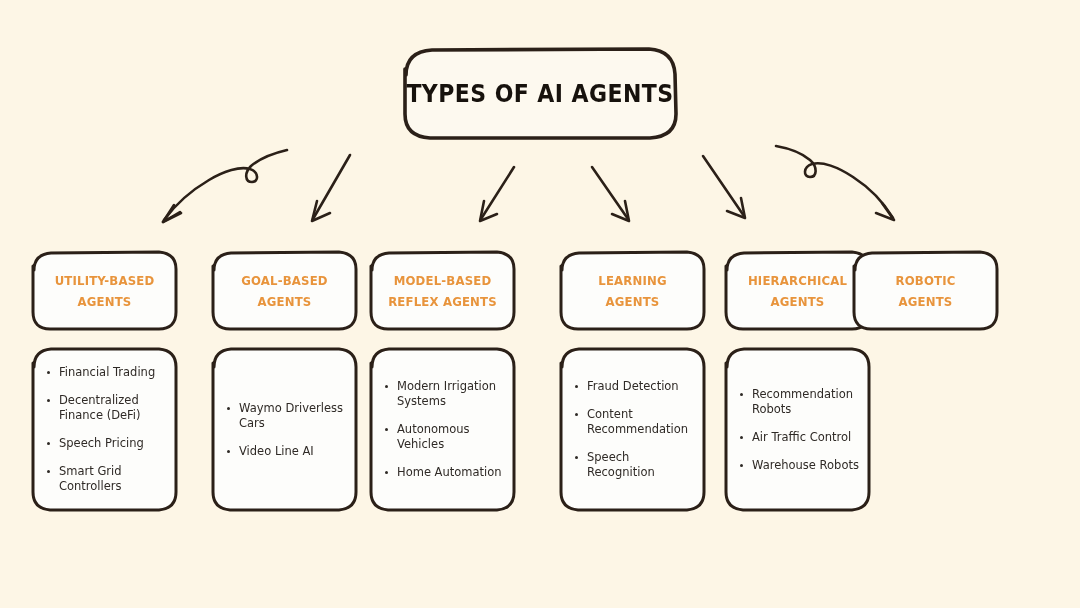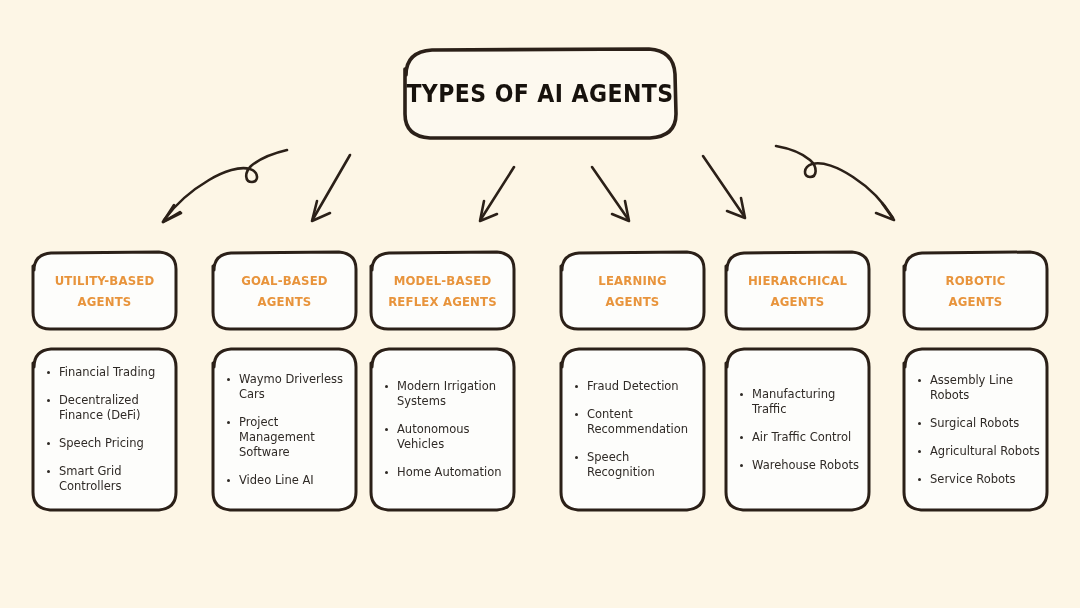--- a/index.html
+++ b/index.html
@@ -225,21 +225,20 @@
             <span>AGENTS</span>
           </div>
         </div>
         <div class="list-card">
           <svg class="frame" viewBox="0 0 151 169" preserveAspectRatio="none">
             <path d="M5,22 C5,11 11,5 22,4 L130,4 C141,5 147,11 147,22 L147,147 C147,158 141,164 130,165 L21,165 C10,164 4,158 4,147 L4,18" fill="#FDFDFB" stroke="#2B2018" stroke-width="3" stroke-linecap="round" stroke-linejoin="round"></path>
           </svg>
           <div class="list-inner">
             <ul>
               <li>Waymo Driverless Cars</li>
-              <li>Project Management Software</li>
               <li>Video Line AI</li>
             </ul>
           </div>
         </div>
       </div>
       <div class="column" style="left: 367px;">
         <div class="header-card">
           <svg class="frame" viewBox="0 0 151 86" preserveAspectRatio="none">
             <path d="M5,22 C5,11 11,6 22,5 L130,4 C141,5 147,10 147,21 L147,64 C147,75 141,81 130,81 L21,81 C10,81 4,75 4,64 L4,18" fill="#FDFDFB" stroke="#2B2018" stroke-width="3" stroke-linecap="round" stroke-linejoin="round"></path>
           </svg>
@@ -293,46 +292,33 @@
             <span>HIERARCHICAL</span>
             <span>AGENTS</span>
           </div>
         </div>
         <div class="list-card">
           <svg class="frame" viewBox="0 0 151 169" preserveAspectRatio="none">
             <path d="M5,22 C5,11 11,5 22,4 L130,4 C141,5 147,11 147,22 L147,147 C147,158 141,164 130,165 L21,165 C10,164 4,158 4,147 L4,18" fill="#FDFDFB" stroke="#2B2018" stroke-width="3" stroke-linecap="round" stroke-linejoin="round"></path>
           </svg>
           <div class="list-inner">
             <ul>
-              <li>Manufacturing Traffic</li>
+              <li>Recommendation Robots</li>
               <li>Air Traffic Control</li>
               <li>Warehouse Robots</li>
             </ul>
           </div>
         </div>
       </div>
-      <div class="column" style="left: 900px;">
+      <div class="column" style="left: 850px;">
         <div class="header-card">
           <svg class="frame" viewBox="0 0 151 86" preserveAspectRatio="none">
             <path d="M5,22 C5,11 11,6 22,5 L130,4 C141,5 147,10 147,21 L147,64 C147,75 141,81 130,81 L21,81 C10,81 4,75 4,64 L4,18" fill="#FDFDFB" stroke="#2B2018" stroke-width="3" stroke-linecap="round" stroke-linejoin="round"></path>
           </svg>
           <div class="header-label">
             <span>ROBOTIC</span>
             <span>AGENTS</span>
           </div>
         </div>
-        <div class="list-card">
-          <svg class="frame" viewBox="0 0 151 169" preserveAspectRatio="none">
-            <path d="M5,22 C5,11 11,5 22,4 L130,4 C141,5 147,11 147,22 L147,147 C147,158 141,164 130,165 L21,165 C10,164 4,158 4,147 L4,18" fill="#FDFDFB" stroke="#2B2018" stroke-width="3" stroke-linecap="round" stroke-linejoin="round"></path>
-          </svg>
-          <div class="list-inner">
-            <ul>
-              <li>Assembly Line Robots</li>
-              <li>Surgical Robots</li>
-              <li>Agricultural Robots</li>
-              <li>Service Robots</li>
-            </ul>
-          </div>
-        </div>
       </div>
     </div>
 
 </div>
 
 </body></html>

